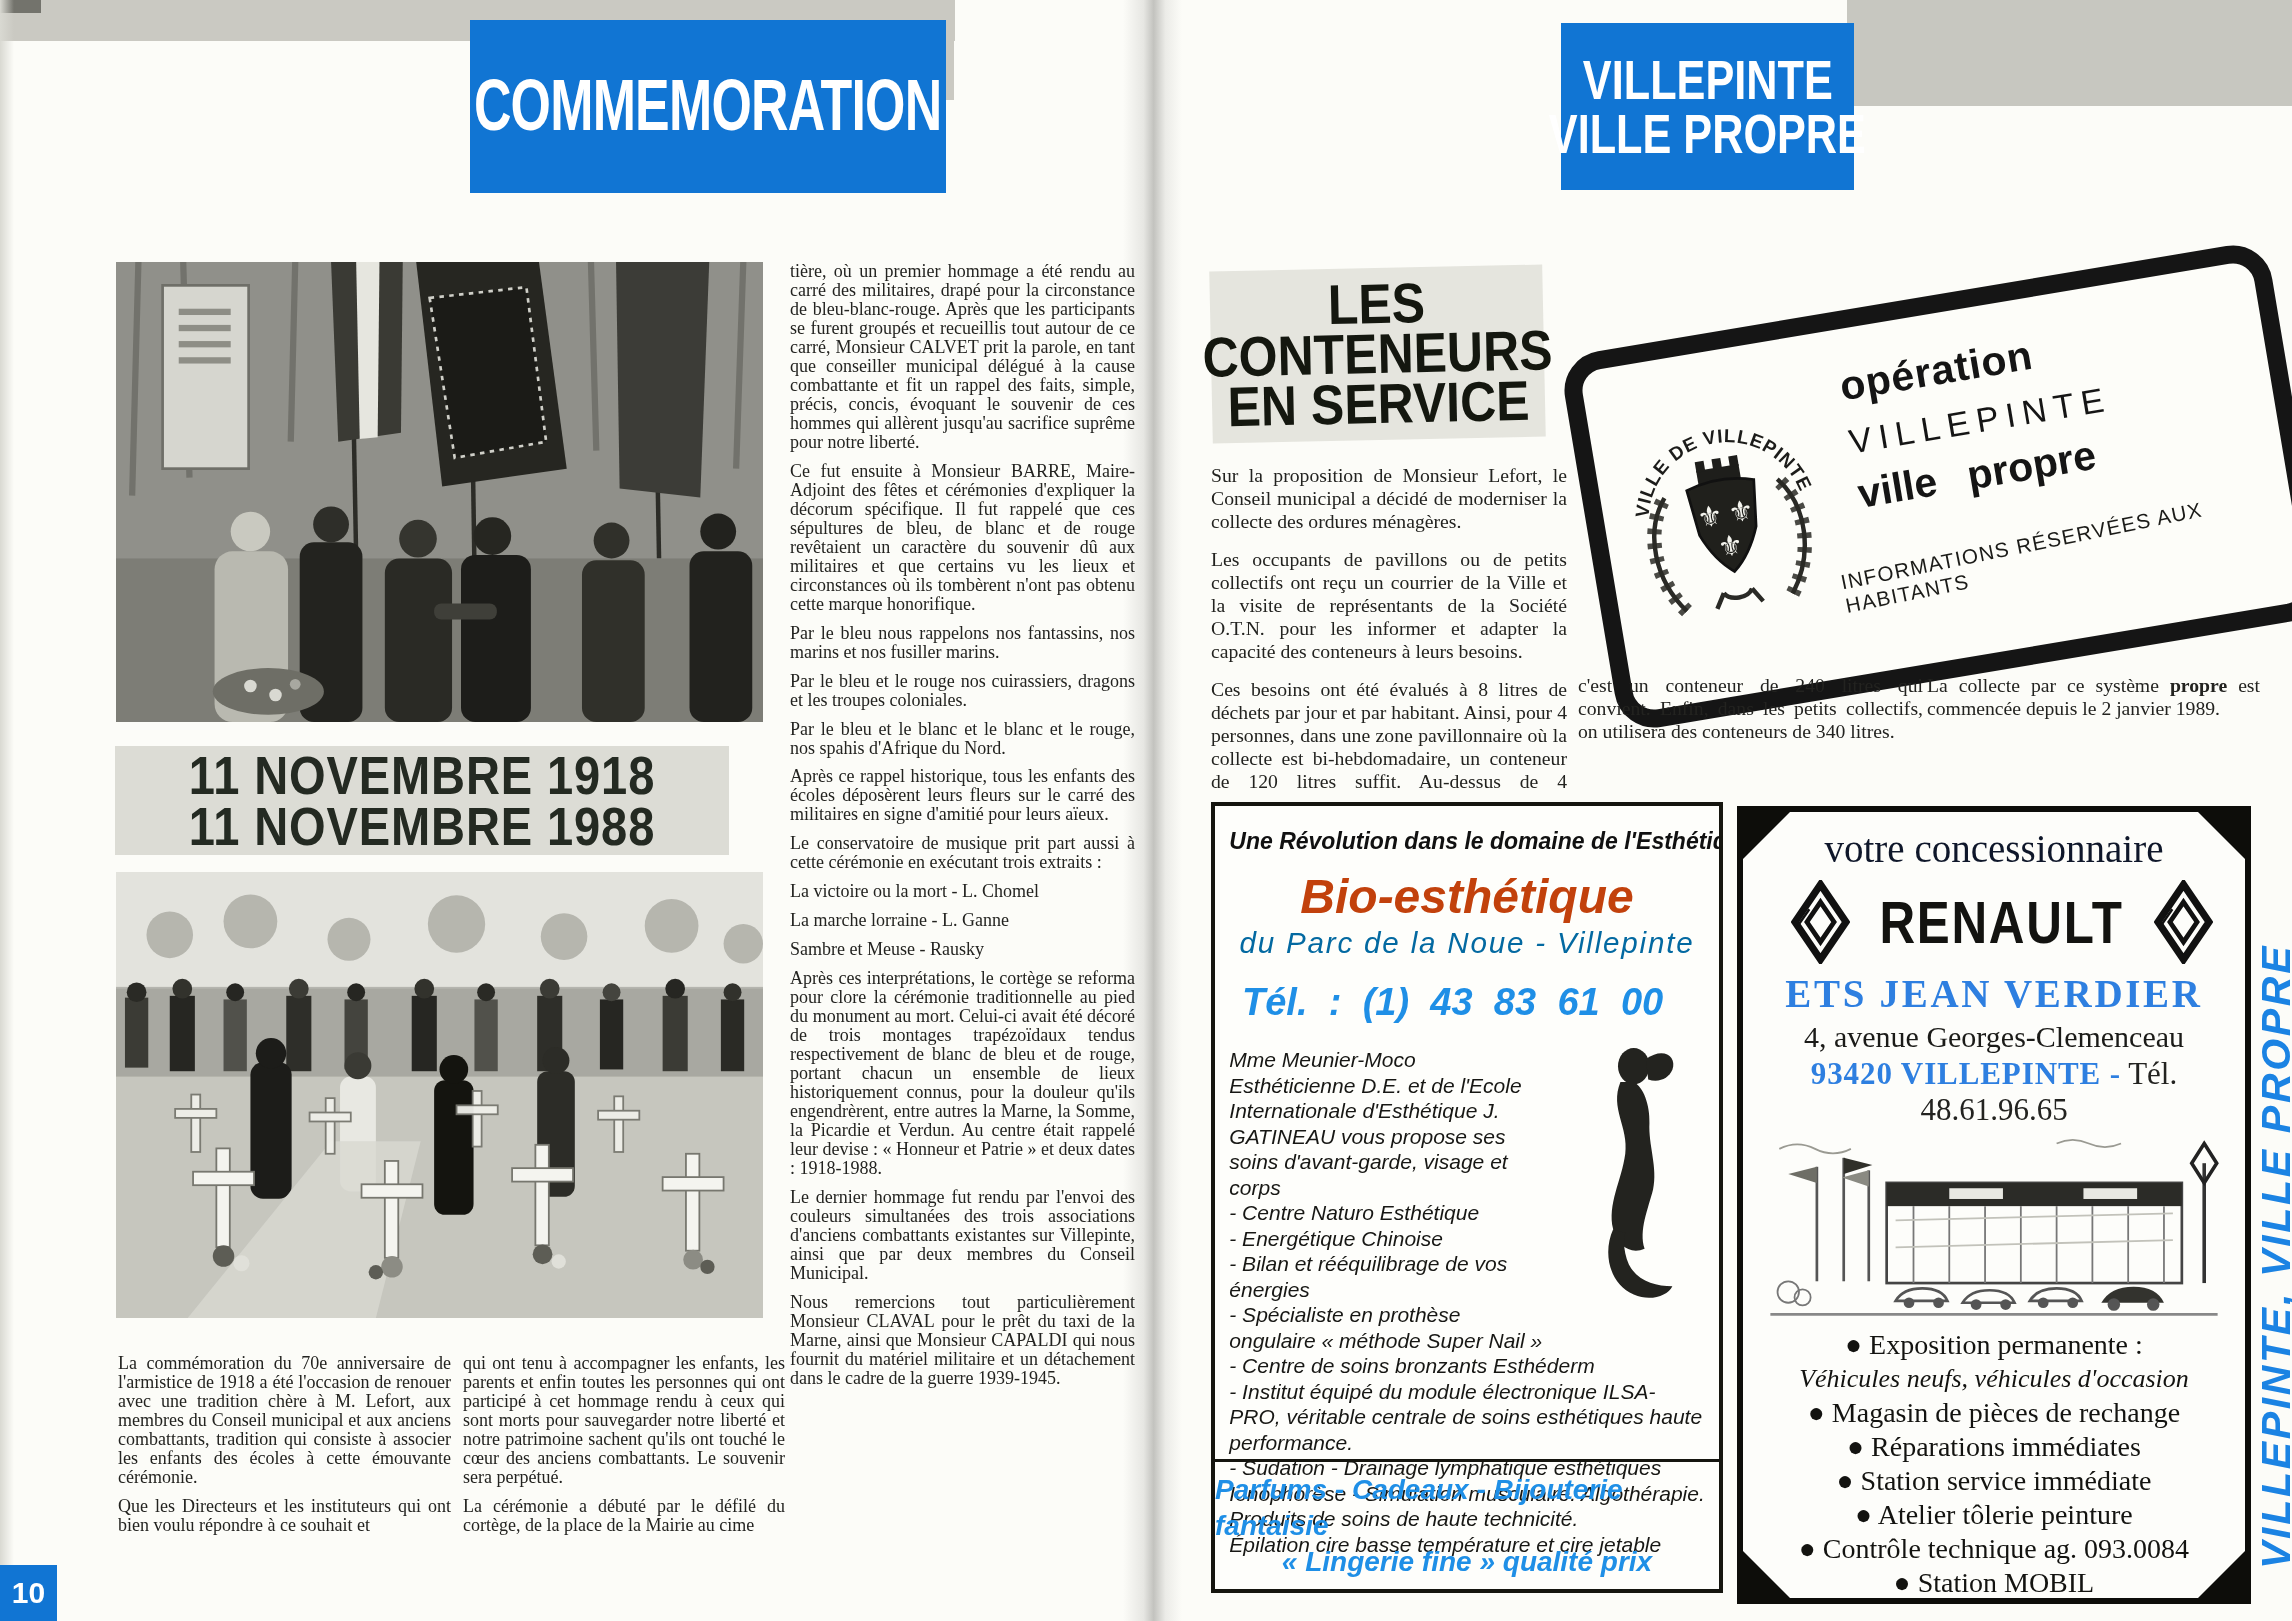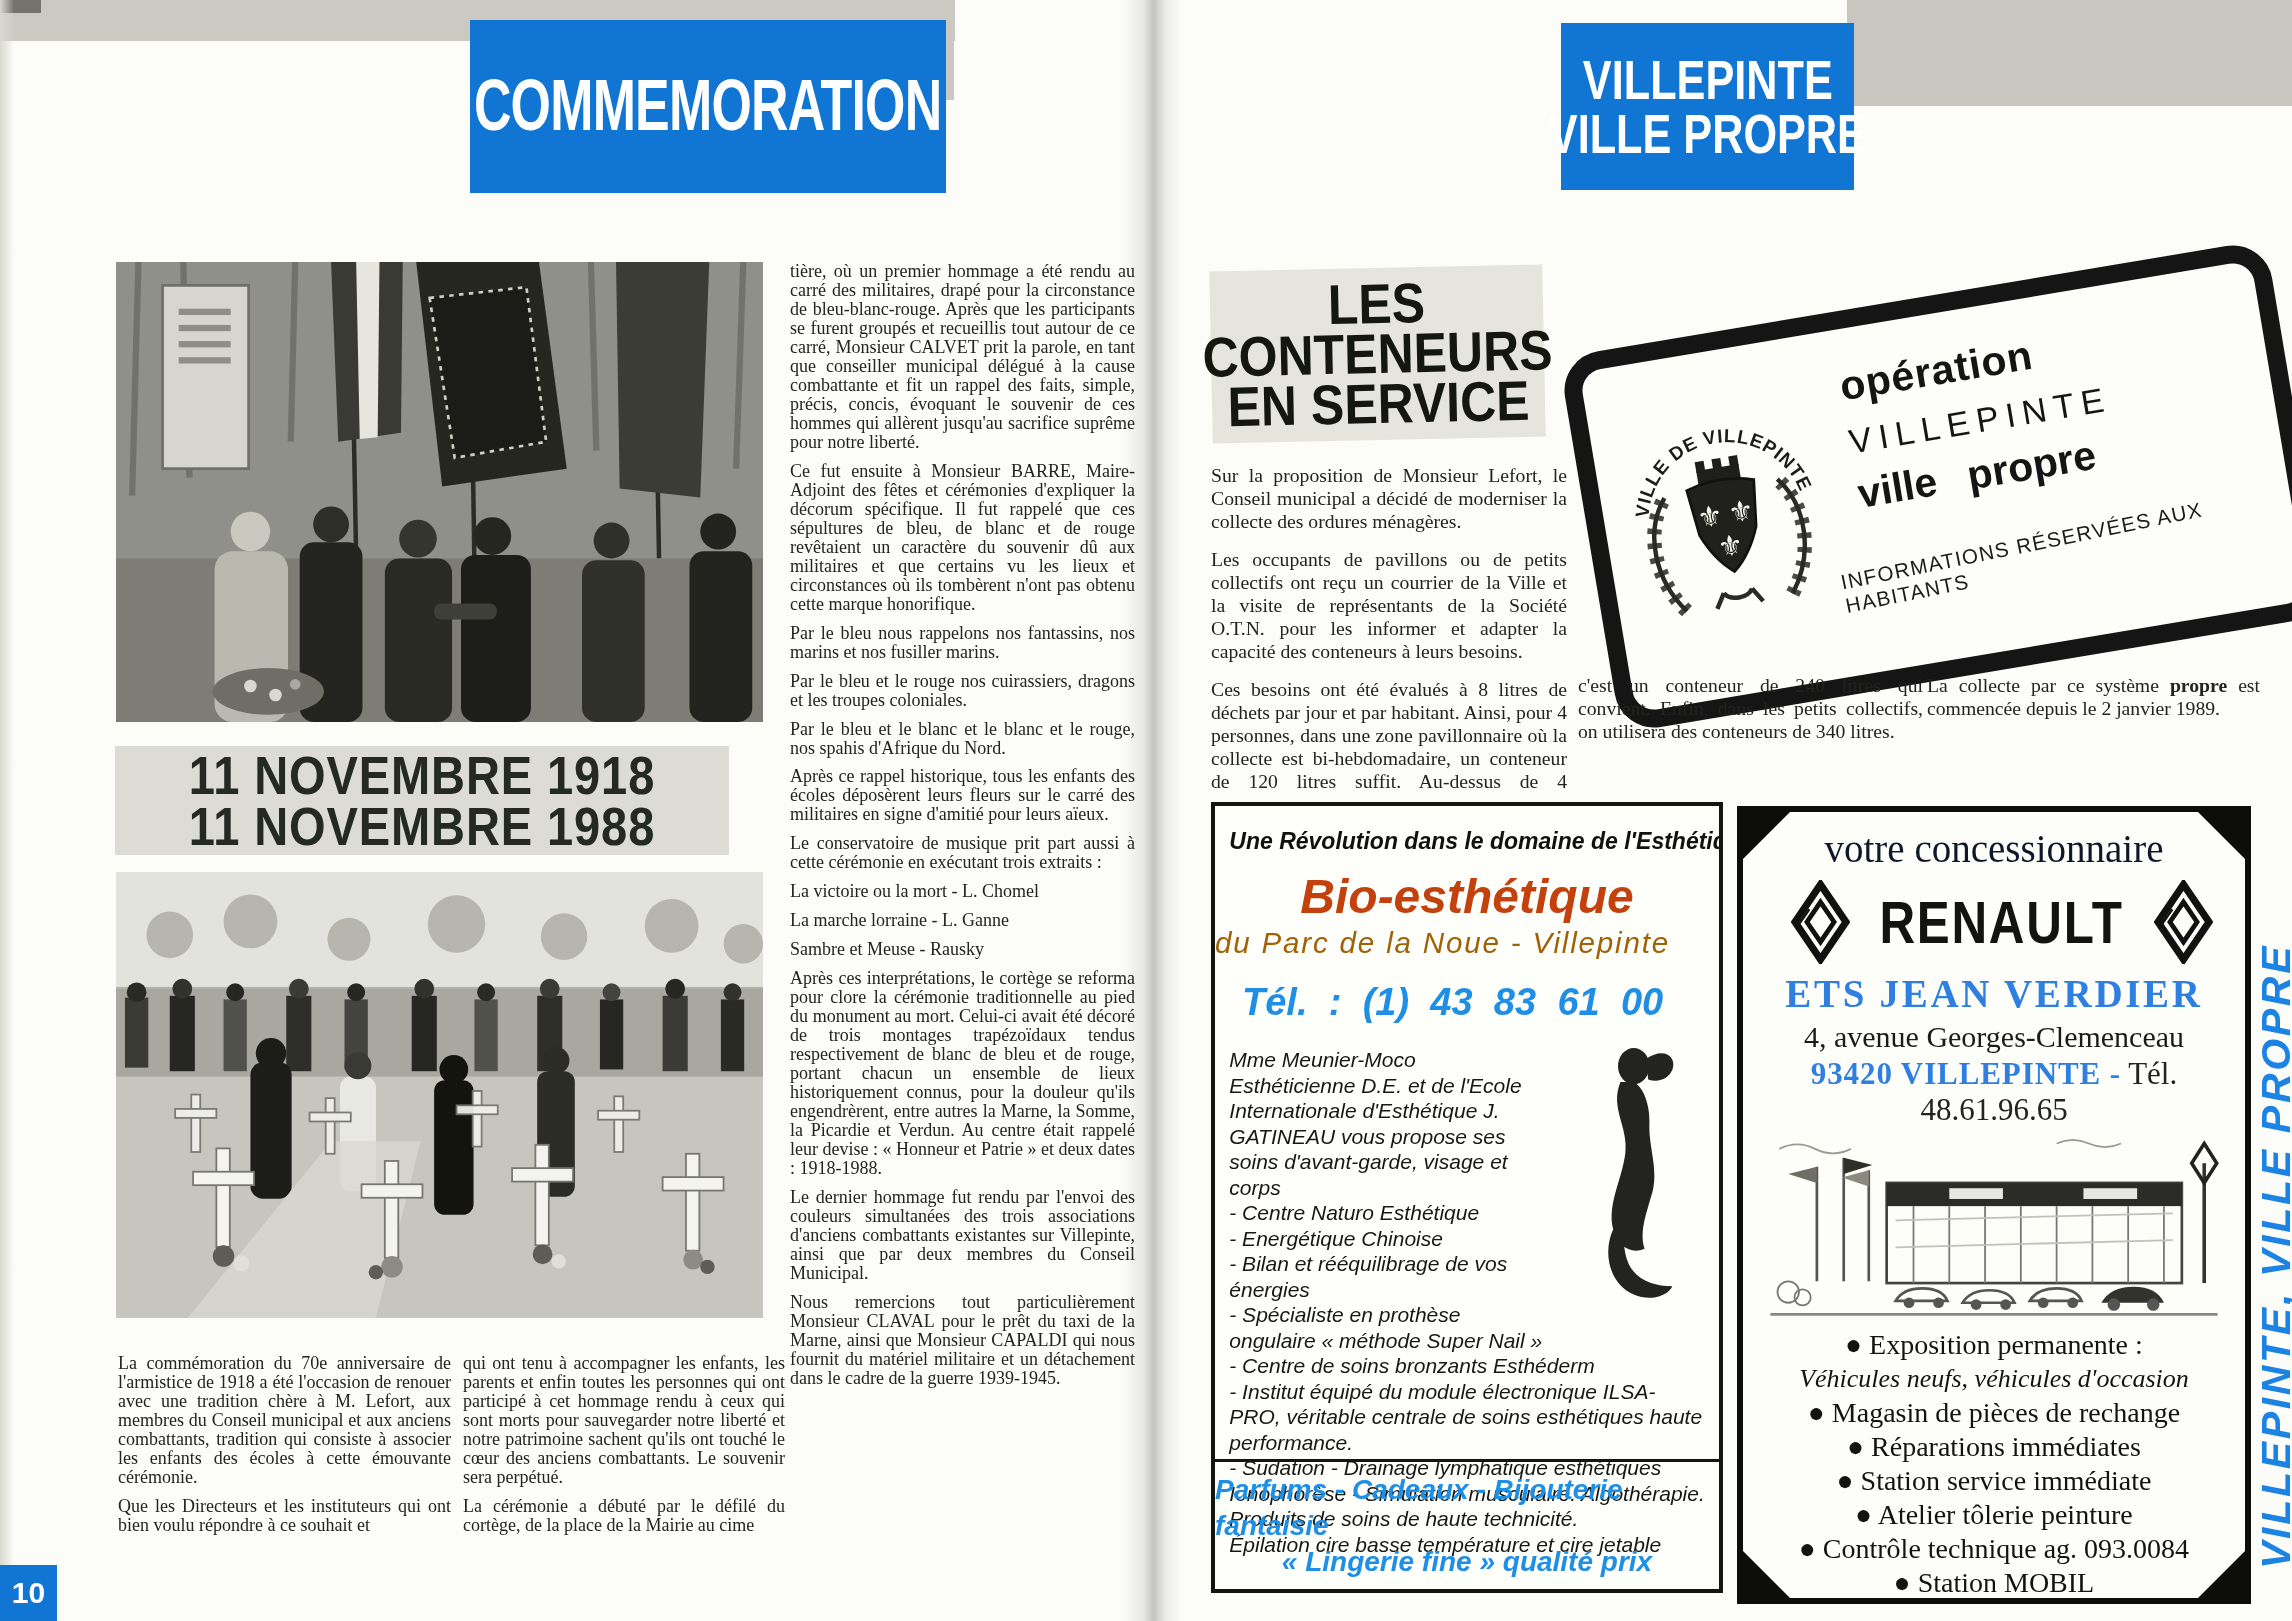--- a/index.html
+++ b/index.html
@@ -66,21 +66,21 @@
   .crest{position:absolute;left:19.7px;top:52px;width:202px;height:219px;}
   
   .vtext{left:2253px;top:1569px;width:909px;transform-origin:0 0;transform:rotate(-90deg);
          font-family:"Liberation Sans","DejaVu Sans",sans-serif;font-weight:bold;font-style:italic;
          font-size:41px;letter-spacing:2.7px;color:#1b83e3;white-space:nowrap;}
   
   .adbio{left:1211px;top:802px;width:504px;height:783px;background:#fefefb;border:4.5px solid #15150f;
          font-family:"Liberation Sans","DejaVu Sans",sans-serif;overflow:hidden;}
   .bio-tag{margin:21.5px 12.5px 0 14.3px;font-size:23px;font-weight:bold;font-style:italic;color:#111;white-space:nowrap;}
   .bio-name{text-align:center;font-size:48px;font-weight:bold;font-style:italic;color:#c2410c;margin-top:14.3px;}
-  .bio-loc{text-align:left;font-size:29.6px;font-style:italic;color:#a16207;margin-top:1.8px;letter-spacing:1.8px;}
+  .bio-loc{text-align:center;font-size:29.6px;font-style:italic;color:#0369a1;margin-top:1.8px;letter-spacing:1.8px;}
   .bio-phone{font-size:38px;font-weight:bold;font-style:italic;color:#1f8fe6;margin:21.5px 0 0 27px;word-spacing:10.7px;}
   .bio-body{margin:23px 12.5px 0 14.3px;font-size:21px;font-style:italic;line-height:25.5px;color:#171714;}
   .bio-sil{float:right;width:152px;height:278px;margin:-5.4px 0 5.4px 7.2px;}
   .bio-sil svg{width:100%;height:100%;}
   .bio-foot{position:absolute;left:0;right:0;bottom:0;height:127px;border-top:3.6px solid #15150f;
             display:flex;flex-direction:column;align-items:center;justify-content:center;
             font-size:28px;font-weight:bold;font-style:italic;color:#1f8fe6;line-height:36px;}
   
   .adren{left:1737px;top:806px;width:502px;height:786px;background:#fdfdfa;border:6.3px solid #0d0d0a;
          text-align:center;overflow:hidden;}

